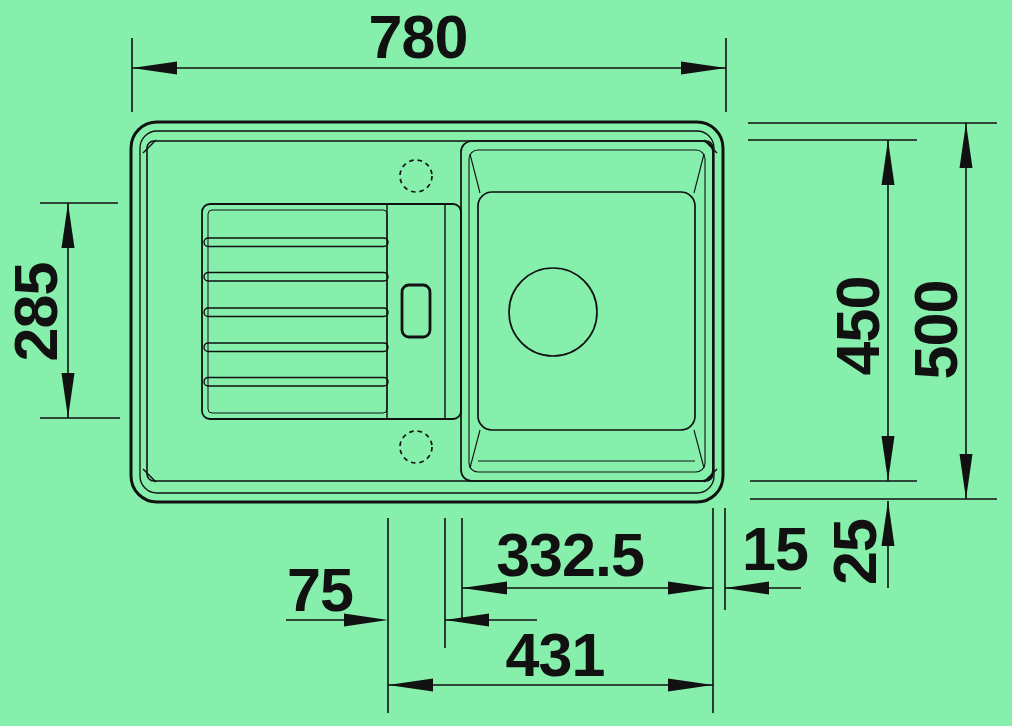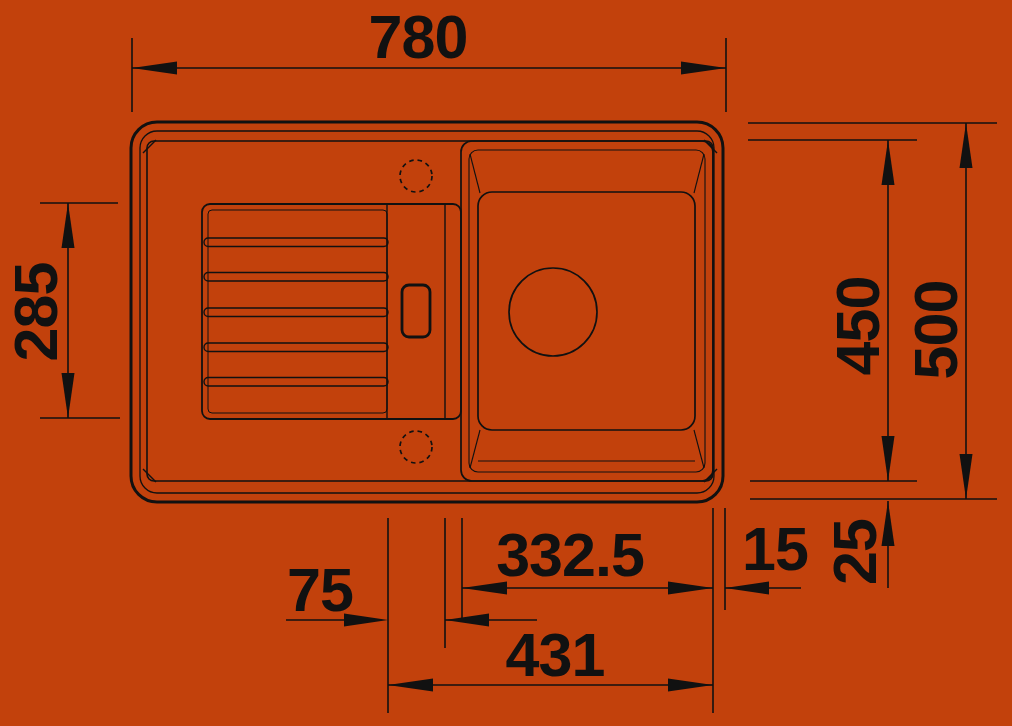--- a/index.html
+++ b/index.html
@@ -1,19 +1,19 @@
 <!DOCTYPE html>
 <html><head>
 <meta charset="utf-8">
 <style>
   html,body{margin:0;padding:0;background:#ffffff;}
   .canvas{
     position:relative;
     width:1012px;height:726px;
-    background:#c2410c;
+    background:#86efac;
     font-family:"Liberation Sans",sans-serif;
     overflow:hidden;
   }
   svg{display:block;}
   .ln{stroke:#111111;fill:none;}
   .fill{fill:#111111;stroke:none;}
   text.dim{
     font-family:"Liberation Sans",sans-serif;
     font-size:61px;
     font-weight:bold;

